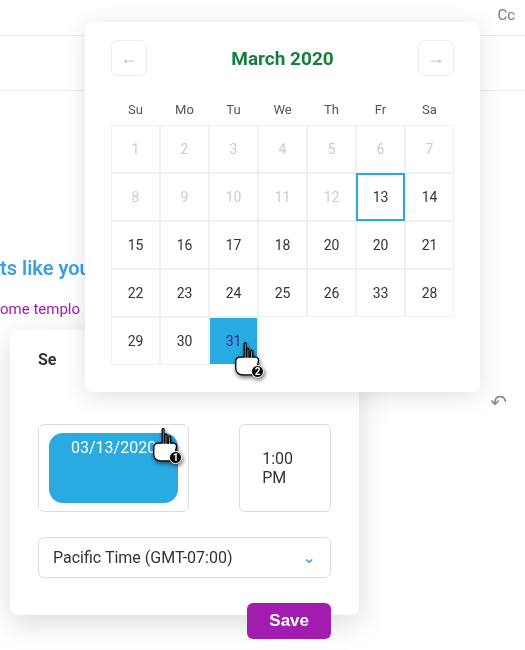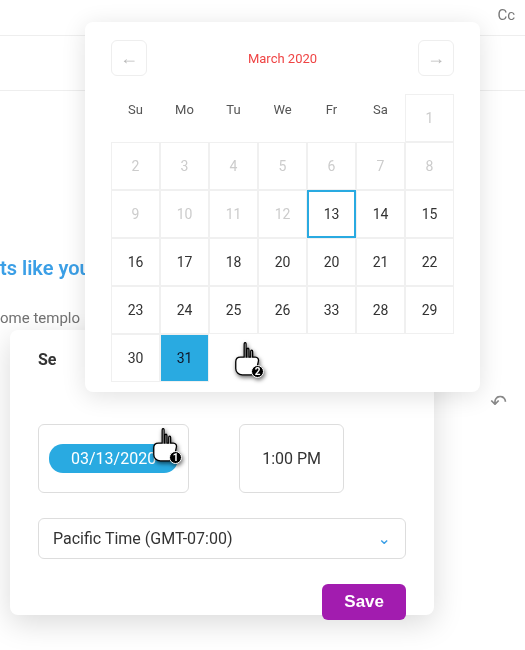--- a/index.html
+++ b/index.html
@@ -1,39 +1,39 @@
 <!DOCTYPE html>
 <html><head>
 <meta charset="utf-8">
 <style>
   * { box-sizing: border-box; margin: 0; padding: 0; }
   html, body { width: 525px; height: 650px; font-family: -apple-system, BlinkMacSystemFont, "Segoe UI", Roboto, sans-serif; background: #fff; overflow: hidden; }
   .bg-text-1 { position: absolute; left: 0; top: 256px; color: #3b9fe6; font-size: 20px; font-weight: 600; }
-  .bg-text-2 { position: absolute; left: 0; top: 309px; color: #737373; font-size: 15px; }
+  .bg-text-2 { position: absolute; left: 0; top: 300px; color: #a21caf; font-size: 15px; }
   .bg-cc { position: absolute; right: 10px; top: 6px; color: #777; font-size: 15px; }
   .bg-line { position: absolute; left: 0; right: 0; top: 90px; border-top: 1px solid #eee; }
   .bg-line2 { position: absolute; left: 0; right: 0; top: 35px; border-top: 1px solid #eee; }
 
   .schedule-panel {
     position: absolute;
     left: 10px; top: 330px;
-    width: 424px; height: 285px;
+    width: 349px; height: 285px;
     background: #fff;
     border-radius: 8px;
     box-shadow: 0 8px 30px rgba(0,0,0,0.15);
     padding: 20px 28px;
   }
   .schedule-title { color: #333; font-weight: 700; font-size: 16px; margin-bottom: 55px; }
   .schedule-row { display: flex; gap: 50px; margin-bottom: 25px; }
   .date-pill {
     background: #29aae1; color: #fff; font-size: 16px;
     padding: 5px 22px; border-radius: 14px;
     display: inline-block;
   }
-  .date-box-wrap { border: 1px solid #ddd; border-radius: 6px; padding: 8px 10px; display: flex; align-items: center; }
+  .date-box-wrap { border: 1px solid #ddd; border-radius: 6px; padding: 8px 10px; display: flex; }
   .time-box { border: 1px solid #ddd; border-radius: 6px; padding: 24px 22px; font-size: 16px; color: #333; display: inline-block; }
   .tz-select {
     border: 1px solid #ddd; border-radius: 6px;
     padding: 10px 14px; font-size: 16px; color: #333;
     width: 100%; display: flex; justify-content: space-between; align-items: center;
     margin-bottom: 25px;
   }
   .chev-down { color: #3b9fe6; font-size: 16px; }
   .save-btn {
     background: #a21caf; color: #fff; font-weight: 600;
@@ -48,31 +48,31 @@
     background: #fff;
     border-radius: 8px;
     box-shadow: 0 4px 25px rgba(0,0,0,0.12);
     padding: 18px 26px;
   }
   .cal-head { display: flex; align-items: center; justify-content: space-between; margin-bottom: 18px; }
   .cal-nav {
     width: 36px; height: 36px; border: 1px solid #eee; border-radius: 6px;
     display: flex; align-items: center; justify-content: center; color: #bbb; font-size: 18px; cursor: pointer;
   }
-  .cal-title { font-size: 13px; font-weight: 400; color: #ef4444; }
+  .cal-title { font-size: 19px; font-weight: 700; color: #15803d; }
   .cal-grid { display: grid; grid-template-columns: repeat(7, 1fr); }
   .cal-dow { text-align: center; font-size: 13px; color: #555; padding: 8px 0; }
   .cal-day {
     text-align: center; font-size: 14px; color: #333;
     height: 48px; display: flex; align-items: center; justify-content: center;
     border: 1px solid #f0f0f0; cursor: pointer;
   }
   .cal-day.muted { color: #ccc; }
   .cal-day.today { border: 2px solid #29aae1; }
-  .cal-day.hovered { background: #29aae1; color: #0f172a; }
+  .cal-day.hovered { background: #29aae1; color: #4c1d95; }
 
   .italic-i { position: absolute; left: 20px; top: 388px; font-style: italic; font-family: Georgia, serif; font-size: 22px; color: #444; }
   .undo-ic { position: absolute; right: 18px; top: 390px; color: #888; font-size: 20px; }
 
   .cursor-ptr {
     position: absolute; width: 30px; height: 34px; pointer-events: none;
     filter: drop-shadow(1px 2px 2px rgba(0,0,0,0.6));
   }
   .cursor-ptr svg { width: 100%; height: 100%; }
   .cursor-badge {
@@ -117,20 +117,21 @@
     <div class="cal-title">March 2020</div>
     <div class="cal-nav">
       <span>→</span>
     </div>
   </div>
   <div class="cal-grid" id="cal-grid">
       <div class="cal-dow">Su</div>
       <div class="cal-dow">Mo</div>
       <div class="cal-dow">Tu</div>
       <div class="cal-dow">We</div>
+      <div class="cal-dow">Th</div>
       <div class="cal-dow">Fr</div>
       <div class="cal-dow">Sa</div>
       <div class="cal-day muted">1</div>
       <div class="cal-day muted">2</div>
       <div class="cal-day muted">3</div>
       <div class="cal-day muted">4</div>
       <div class="cal-day muted">5</div>
       <div class="cal-day muted">6</div>
       <div class="cal-day muted">7</div>
       <div class="cal-day muted">8</div>

